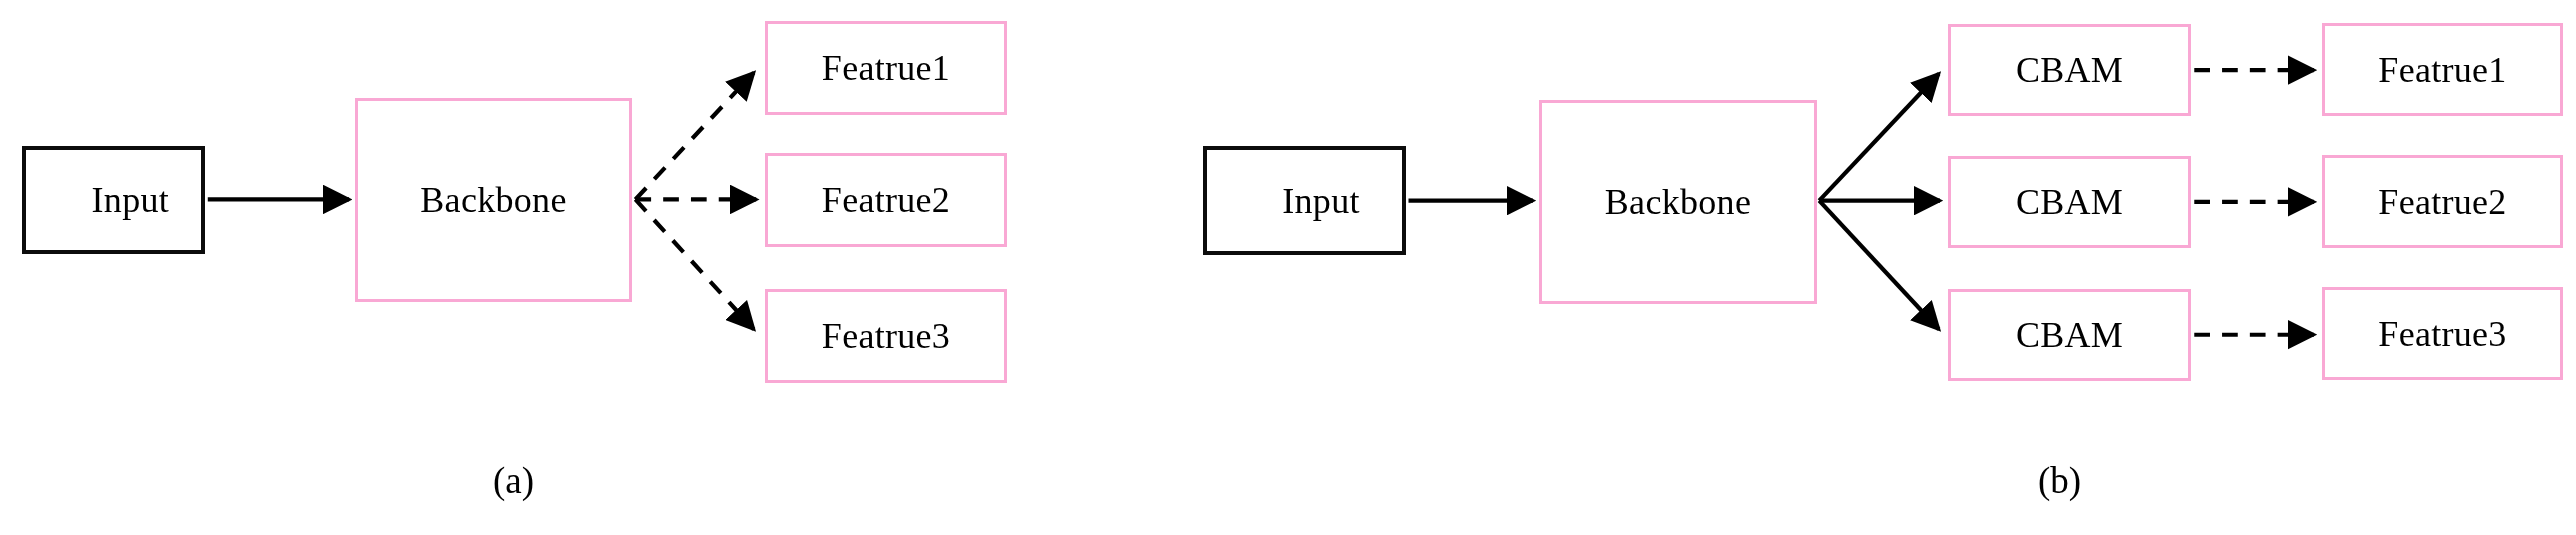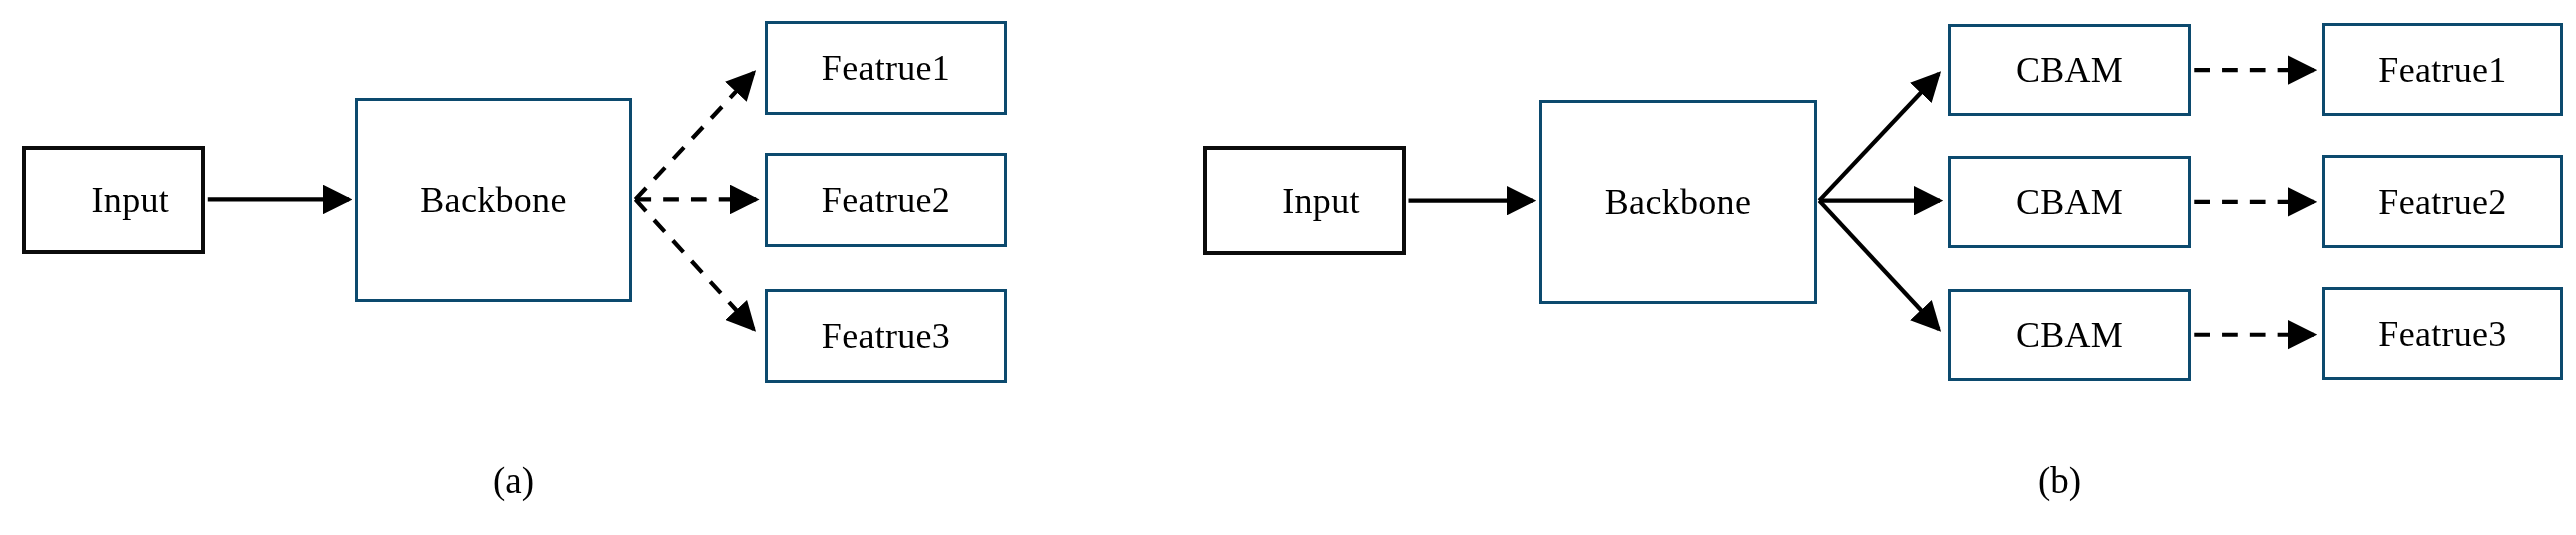--- a/index.html
+++ b/index.html
@@ -26,21 +26,21 @@
     color: #000000;
     line-height: 1;
     white-space: nowrap;
     z-index: 3;
   }
   .node-label {
     font-size: 36px;
     letter-spacing: 0.3px;
   }
   .node.blue {
-    border: 3px solid #0c4a6e;
+    border: 3px solid #f9a8d4;
   }
   .node.black {
     border: 4.2px solid #0C0C0C;
     padding-left: 33px;
   }
   .panel-caption {
     position: absolute;
     font-size: 37px;
     color: #000000;
     text-align: center;

